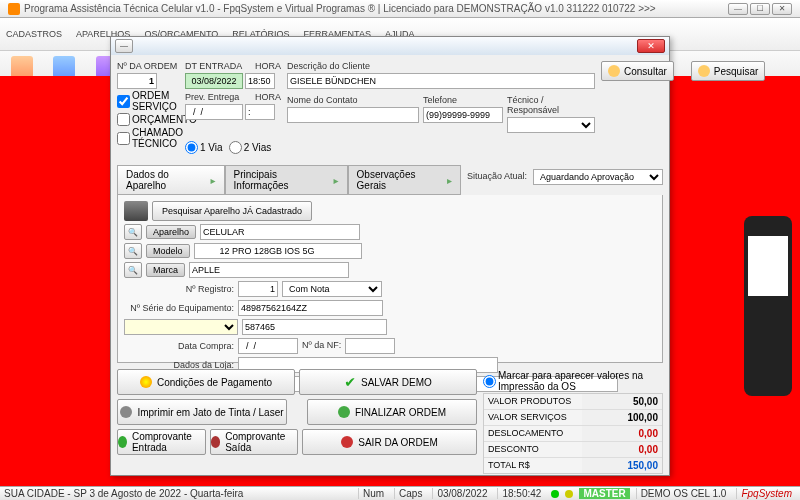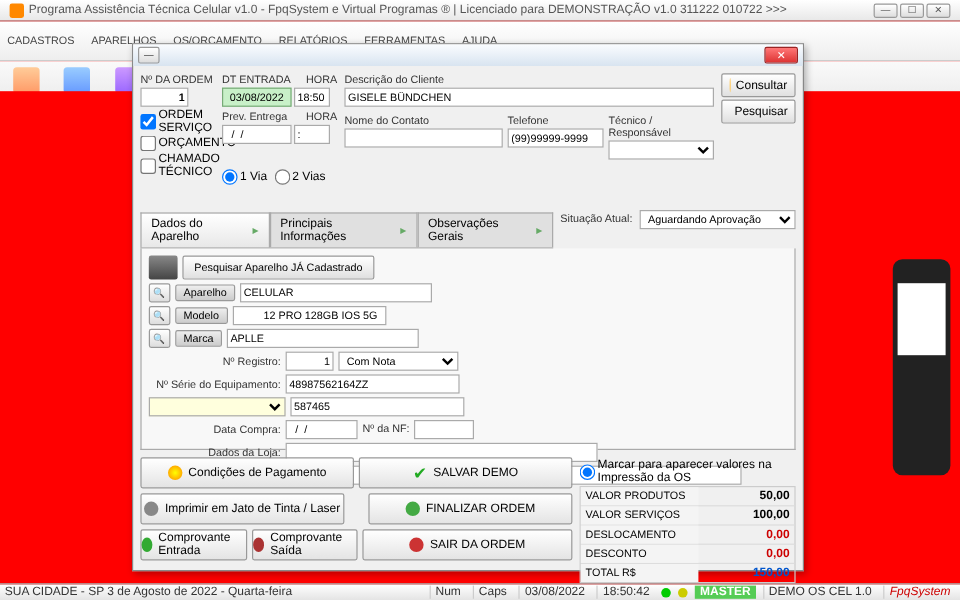--- a/index.html
+++ b/index.html
@@ -21,21 +21,21 @@
 .dclose{margin-left:auto;width:28px;height:14px;background:linear-gradient(#f77,#d33);border:1px solid #922;border-radius:2px;color:#fff;text-align:center;line-height:12px;font-size:9px;cursor:pointer}
 .dclose2{width:18px;height:14px;background:linear-gradient(#fff,#ddd);border:1px solid #999;border-radius:2px;margin-right:2px;text-align:center;line-height:12px;font-size:8px}
 .dbody{padding:6px}
 .row{display:flex;gap:6px;margin-bottom:4px;align-items:flex-start}
 .lbl{font-size:9px;color:#333;display:block;margin-bottom:2px}
 input[type=text],select{border:1px solid #aaa;background:#fff;height:16px;font-size:9px;padding:0 2px}
 .big{height:18px;font-weight:bold;text-align:right;font-size:11px;width:40px}
 .dtfield{background:#c8f0c8;border:1px solid #7a7;height:16px;font-size:9px;width:58px;text-align:center}
 .chk{font-size:9px;display:flex;align-items:center;gap:2px;margin:1px 0}
 .btn3d{background:linear-gradient(#fff,#e0e0e0);border:1px solid #999;height:20px;padding:0 6px;display:flex;align-items:center;gap:4px;cursor:pointer;font-size:9px;border-radius:2px}
-.tabrow{display:flex;border-bottom:1px solid #aaa;margin-top:18px}
+.tabrow{display:flex;border-bottom:1px solid #aaa;margin-top:6px}
 .tab{padding:3px 8px;background:linear-gradient(#fff,#e8e8e8);border:1px solid #aaa;border-bottom:none;font-size:9px;cursor:pointer;display:flex;align-items:center;gap:3px}
 .tab.inactive{background:#e0e0e0}
 .tabarrow{color:#6a6}
 .tabbody{border:1px solid #aaa;border-top:none;padding:6px;background:#f8f8f8;height:168px}
 .fieldrow{display:flex;align-items:center;gap:4px;margin-bottom:3px}
 .fieldlbl{width:110px;text-align:right;font-size:9px;color:#333}
 .minbtn{width:18px;height:16px;background:linear-gradient(#fff,#ddd);border:1px solid #999;border-radius:2px;display:flex;align-items:center;justify-content:center;font-size:8px;cursor:pointer}
 .badge3d{background:linear-gradient(#eee,#ccc);border:1px solid #999;padding:1px 6px;font-size:9px;border-radius:2px}
 .bigbtn{flex:1;height:26px;background:linear-gradient(#fff,#e4e4e4);border:1px solid #999;display:flex;align-items:center;justify-content:center;gap:5px;font-size:9px;cursor:pointer;border-radius:2px}
 .valgrid{border:1px solid #ccc}
@@ -151,21 +151,21 @@
       </div>
       <div style="flex:1">
         <span class="lbl">Descrição do Cliente</span>
         <input type="text" style="width: 100%;" value="GISELE BÜNDCHEN">
         <div style="display:flex;gap:4px;margin-top:6px">
           <div style="flex:1.5"><span class="lbl">Nome do Contato</span><input type="text" style="width: 100%;"></div>
           <div style="width:80px"><span class="lbl">Telefone</span><input type="text" style="width: 100%;" value="(99)99999-9999"></div>
           <div style="flex:1"><span class="lbl">Técnico / Responsável</span><select style="width:100%"></select></div>
         </div>
       </div>
-      <div style="width:62px;display:flex;flex-direction:column;gap:2px">
+      <div style="width:62px;display:flex;flex-direction:row;gap:17px">
         <div class="btn3d">
             <span class="circ" style="background:#fc6"></span>
             <span>Consultar</span>
           </div>
         <div class="btn3d">
             <span class="circ" style="background:#fc6"></span>
             <span>Pesquisar</span>
           </div>
       </div>
     </div>
@@ -195,21 +195,21 @@
         <div class="btn3d" style="flex:0 0 160px;justify-content:center">Pesquisar Aparelho JÁ Cadastrado</div>
       </div>
       <div class="fieldrow">
           <span class="minbtn">🔍</span>
           <span class="badge3d">Aparelho</span>
           <input type="text" style="width: 160px;" value="CELULAR">
         </div>
       <div class="fieldrow">
           <span class="minbtn">🔍</span>
           <span class="badge3d">Modelo</span>
-          <input type="text" style="width: 128px; padding-left: 25px;" value="12 PRO 128GB IOS 5G">
+          <input type="text" style="width: 168px; padding-left: 25px;" value="12 PRO 128GB IOS 5G">
         </div>
       <div class="fieldrow">
           <span class="minbtn">🔍</span>
           <span class="badge3d">Marca</span>
           <input type="text" style="width: 160px;" value="APLLE">
         </div>
       <div class="fieldrow">
           <span class="fieldlbl">Nº Registro:</span>
           <input type="text" style="width: 40px; text-align: right;" value="1">
           <select style="width:100px"><option>Com Nota</option></select>

